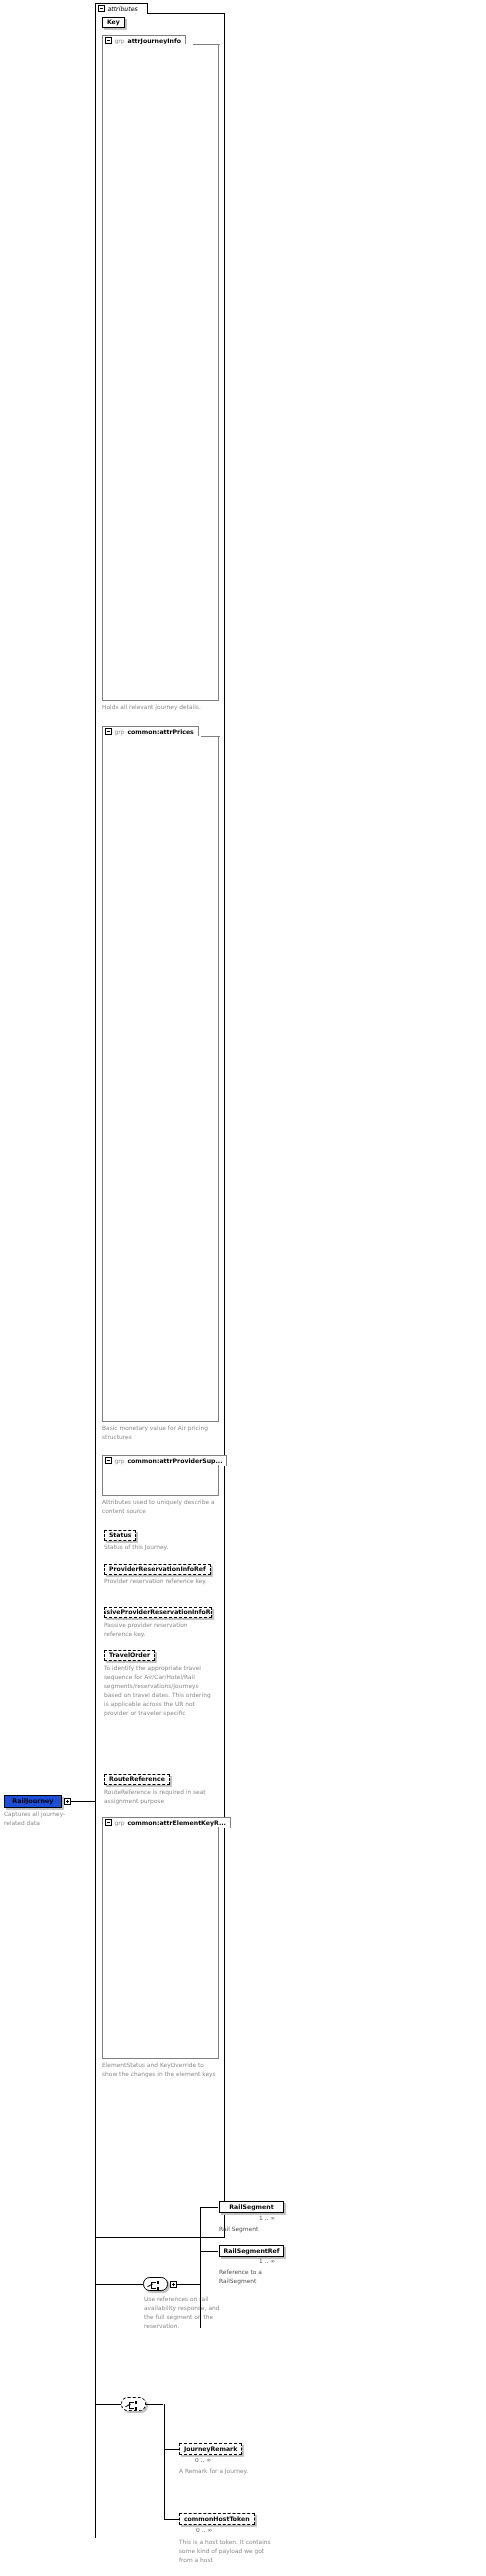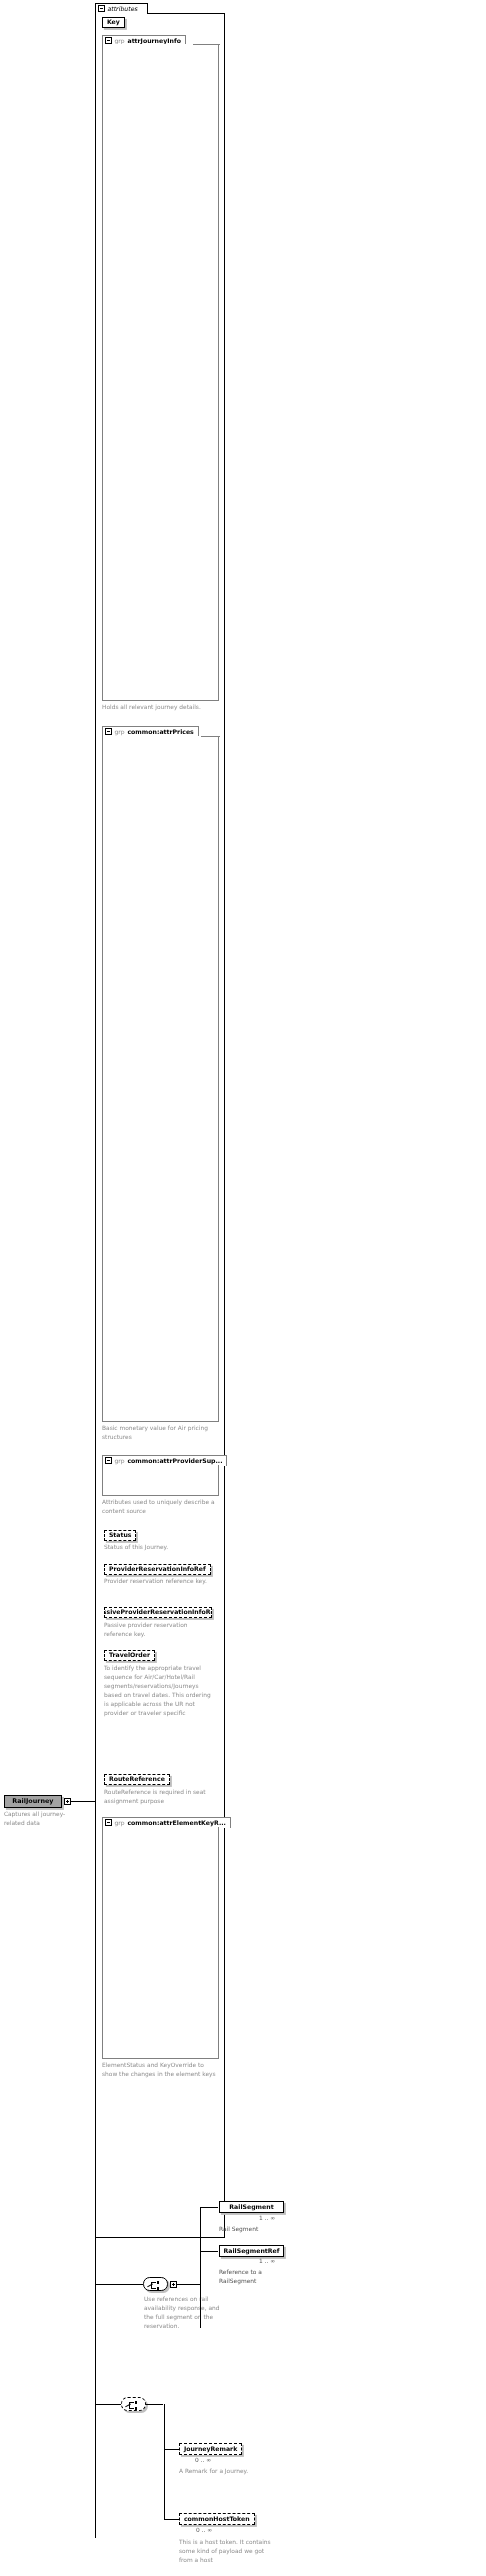--- a/index.html
+++ b/index.html
@@ -64,21 +64,21 @@
   }
 
   
   .ln{position:absolute;background:#000;}
   .lnh{height:1px;}
   .lnv{width:1px;}
 
   
   .root{
     position:absolute; box-sizing:border-box; border:1px solid #000;
-    background:#a3a3a3; font-weight:bold; font-size:6.4px;
+    background:#1d4ed8; font-weight:bold; font-size:6.4px;
     display:flex;align-items:center;justify-content:center;
     box-shadow:1.9px 1.9px 0 0 #bfbfbf;
   }
   .plusbox{
     position:absolute; width:6.7px;height:6.7px;box-sizing:border-box;
     border:1px solid #000;background:#fff;
   }
   .plusbox::before{content:"";position:absolute;left:1px;right:1px;top:1.9px;height:1px;background:#000;}
   .plusbox::after{content:"";position:absolute;top:1px;bottom:1px;left:1.9px;width:1px;background:#000;}
 

